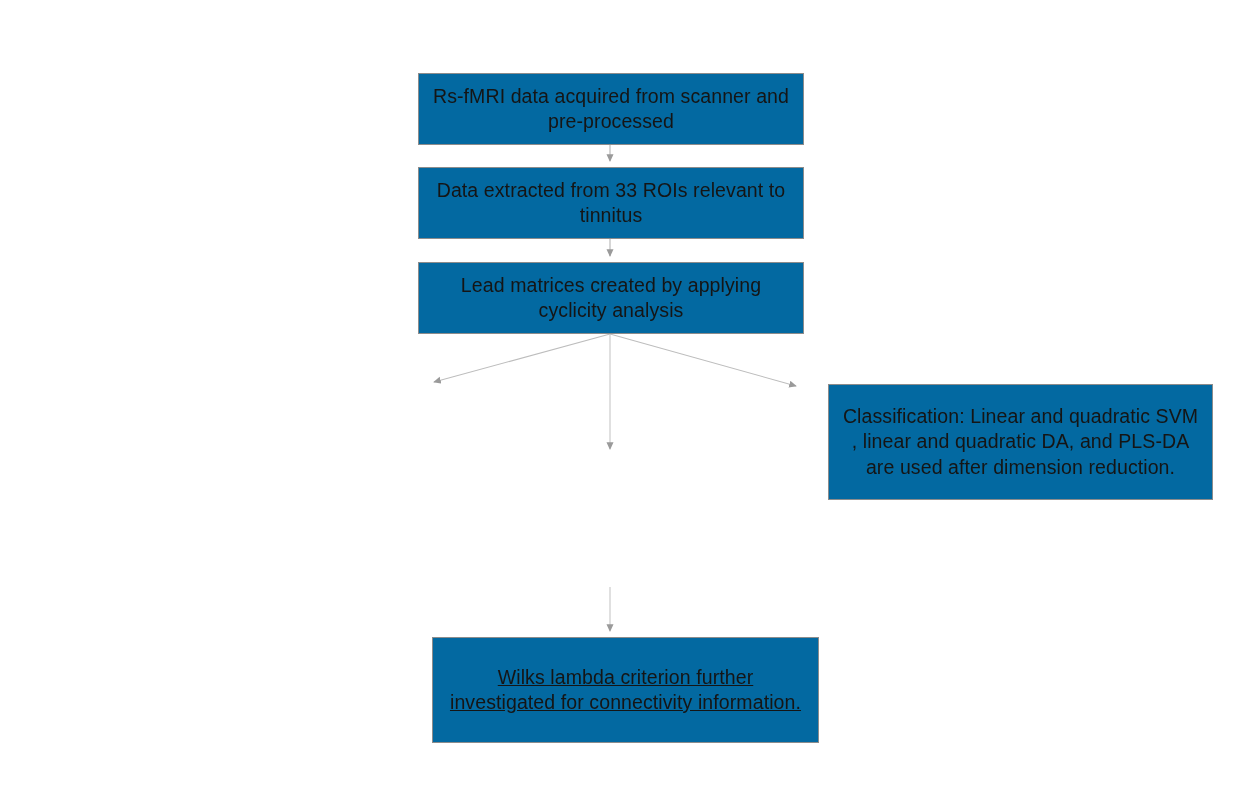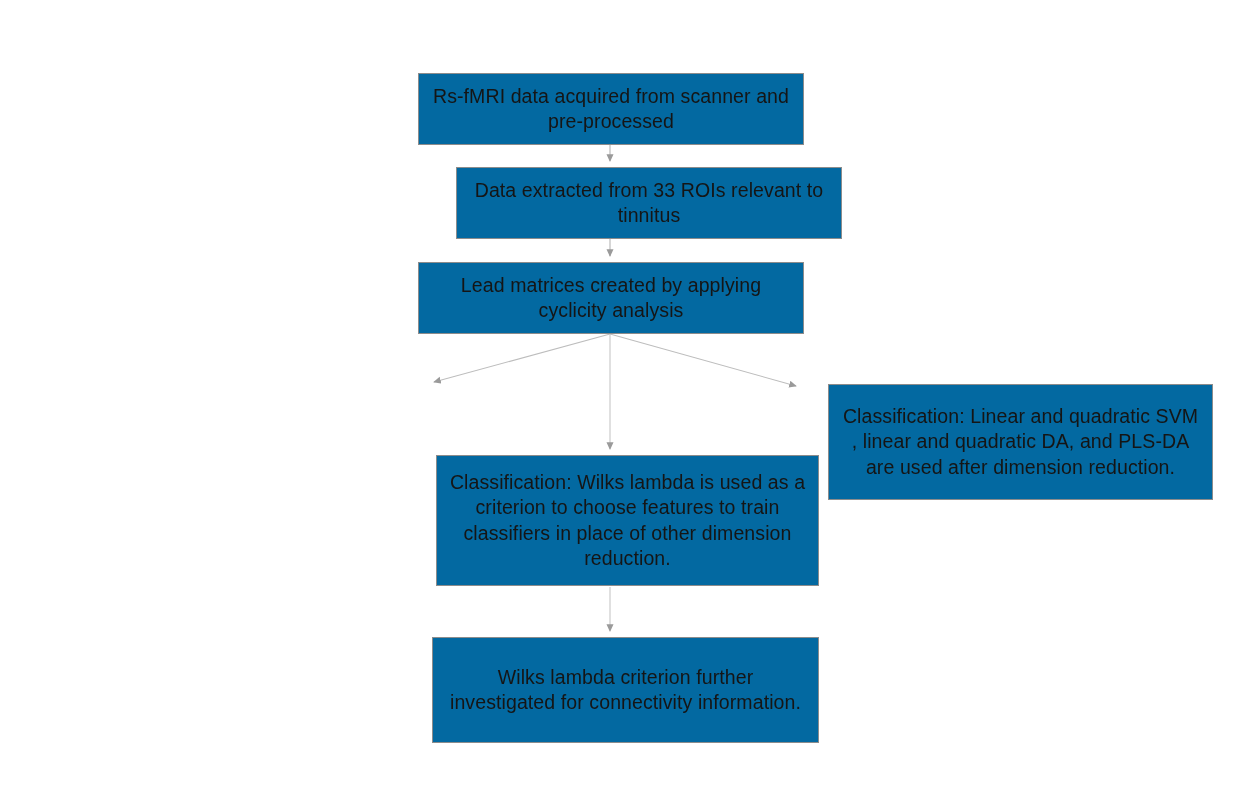--- a/index.html
+++ b/index.html
@@ -41,26 +41,26 @@
     font-size: 19.5px;
     color: #151515;
     letter-spacing: 0.1px;
   }
   .node .txt {
     display: block;
     width: 100%;
   }
   
   #node-acquire      { left: 418px; top: 73px;  width: 386px; height: 72px; }
-  #node-extract      { left: 418px; top: 167px; width: 386px; height: 72px; margin-left: 38px; }
+  #node-extract      { left: 418px; top: 167px; width: 386px; height: 72px; }
   #node-leadmatrices { left: 418px; top: 262px; width: 386px; height: 72px; align-items: center; }
   #node-onenn        { left: 36px;  top: 377px; width: 385px; height: 102px; }
   #node-svmda        { left: 828px; top: 384px; width: 385px; height: 116px; }
   #node-wilks        { left: 436px; top: 455px; width: 383px; height: 131px; }
-  #node-connectivity { left: 432px; top: 637px; width: 387px; height: 106px; }
+  #node-connectivity { left: 432px; top: 637px; width: 387px; height: 106px; text-decoration: underline; }
 </style>
 </head>
 <body>
 
 <div id="canvas">
 
   <svg id="edges" viewBox="0 0 1240 787" width="1240" height="787" aria-hidden="true">
     <defs>
       <marker id="arrowhead" markerWidth="9" markerHeight="9" refX="6.2" refY="3.2" orient="auto" markerUnits="strokeWidth">
         <path d="M0,0 L7,3.2 L0,6.4 z" fill="#9a9a9a"></path>
@@ -102,21 +102,18 @@
 
   <div class="node" id="node-leadmatrices">
     <span class="txt">Lead matrices created by applying cyclicity analysis</span>
   </div>
 
 
   <div class="node" id="node-svmda">
     <span class="txt">Classification: Linear and quadratic SVM , linear and quadratic DA, and PLS-DA are used after dimension reduction.</span>
   </div>
 
-  <div class="node" id="node-wilks">
-    <span class="txt">Classification: Wilks lambda is used as a criterion to choose features to train classifiers in place of other dimension reduction.</span>
-  </div>
 
   <div class="node" id="node-connectivity">
     <span class="txt">Wilks lambda criterion further investigated for connectivity information.</span>
   </div>
 
 </div>
 
 </body></html>

